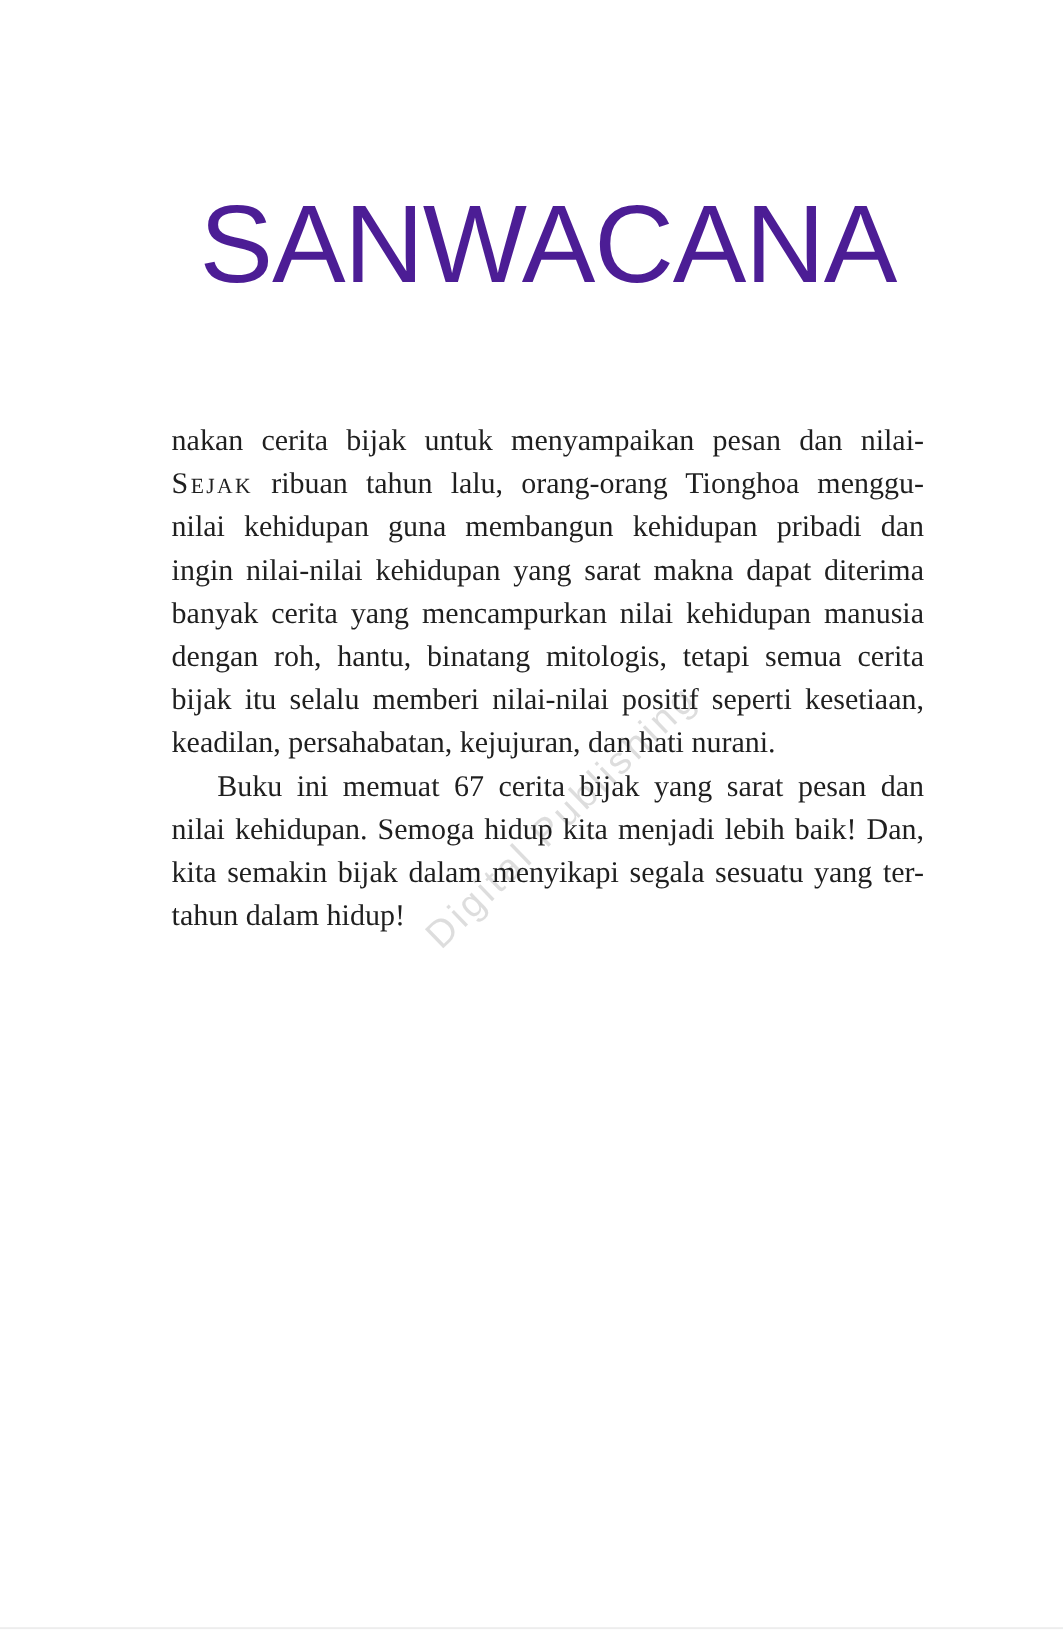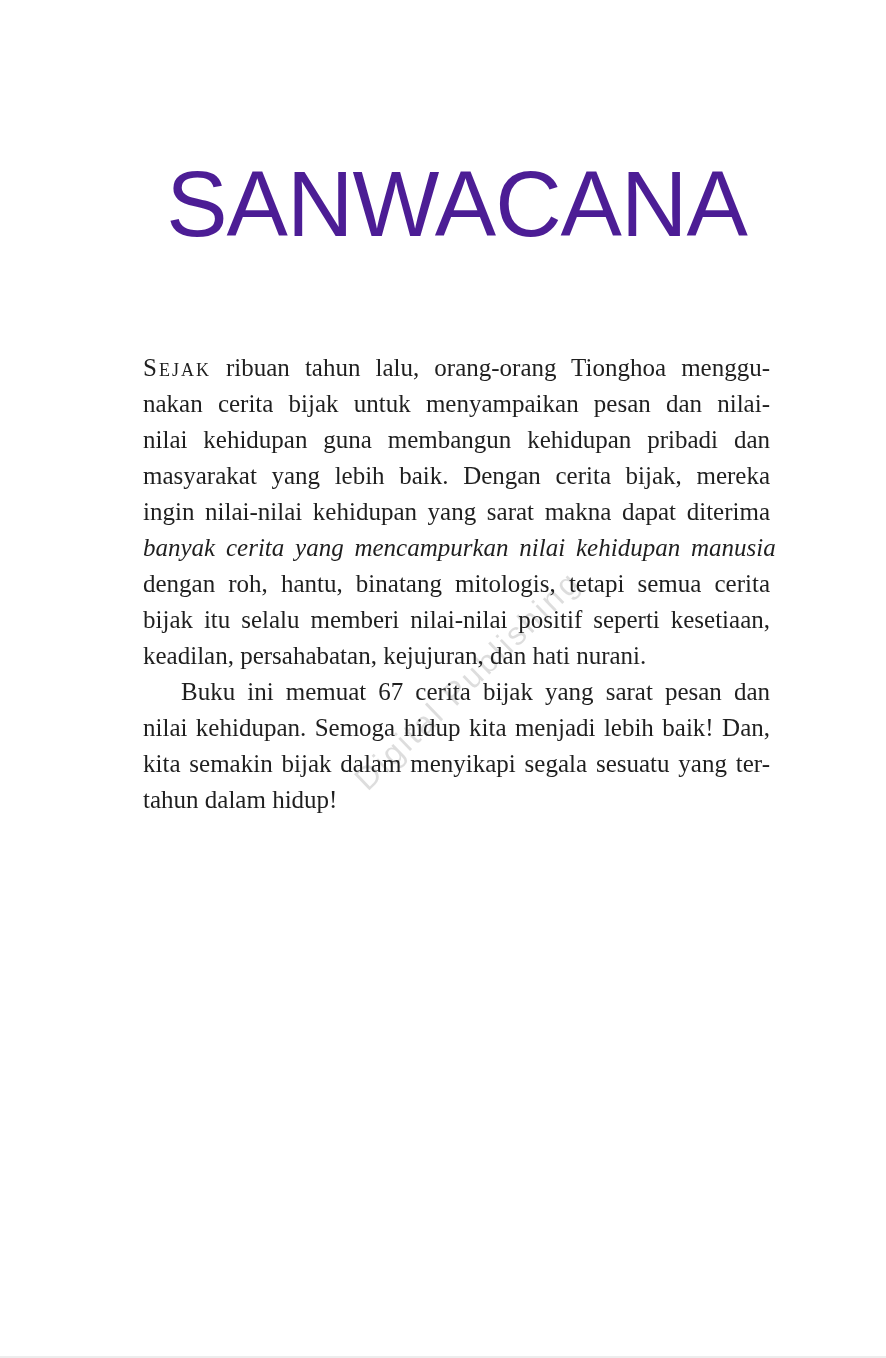--- a/index.html
+++ b/index.html
@@ -78,26 +78,25 @@
 
 <div class="page">
 
   <h1 class="title">SANWACANA</h1>
 
   <div class="watermark">Digital Publishing</div>
 
   <div class="body-text">
 
     <p class="para">
+      <span class="line j" style="word-spacing: 8.9442px;"><span class="ln">nakan cerita bijak untuk menyampaikan pesan dan nilai-</span></span>
       <span class="line j" style="word-spacing: 8.82031px;"><span class="ln"><span class="lead">Sejak</span><span> ribuan tahun lalu, orang-orang Tionghoa menggu-</span></span></span>
-      <span class="line j" style="word-spacing: 8.9442px;"><span class="ln">nakan cerita bijak untuk menyampaikan pesan dan nilai-</span></span>
       <span class="line j" style="word-spacing: 9.61458px;"><span class="ln">nilai kehidupan guna membangun kehidupan pribadi dan</span></span>
-      <span class="line j" style="word-spacing: 8.35491px;"><span class="ln">masyarakat yang lebih baik. Dengan cerita bijak, mereka</span></span>
       <span class="line j" style="word-spacing: 4.37946px;"><span class="ln">ingin nilai-nilai kehidupan yang sarat makna dapat diterima</span></span>
-      <span class="line j" style="word-spacing: 4.53646px; font-style: italic;"><span class="ln">banyak cerita yang mencampurkan nilai kehidupan manusia</span></span>
+      <span class="line j" style="word-spacing: 4.53646px;"><span class="ln">banyak cerita yang mencampurkan nilai kehidupan manusia</span></span>
       <span class="line j" style="word-spacing: 6.85491px;"><span class="ln">dengan roh, hantu, binatang mitologis, tetapi semua cerita</span></span>
       <span class="line j" style="word-spacing: 4.67411px;"><span class="ln">bijak itu selalu memberi nilai-nilai positif seperti kesetiaan,</span></span>
       <span class="line"><span class="ln">keadilan, persahabatan, kejujuran, dan hati nurani.</span></span>
     </p>
 
     <p class="para">
       <span class="line j indent" style="word-spacing: 5.81597px;"><span class="ln">Buku ini memuat 67 cerita bijak yang sarat pesan dan</span></span>
       <span class="line j" style="word-spacing: 2.17578px;"><span class="ln">nilai kehidupan. Semoga hidup kita menjadi lebih baik! Dan,</span></span>
       <span class="line j" style="word-spacing: 2.59375px;"><span class="ln">kita semakin bijak dalam menyikapi segala sesuatu yang ter-</span></span>
       <span class="line"><span class="ln">tahun dalam hidup!</span></span>

